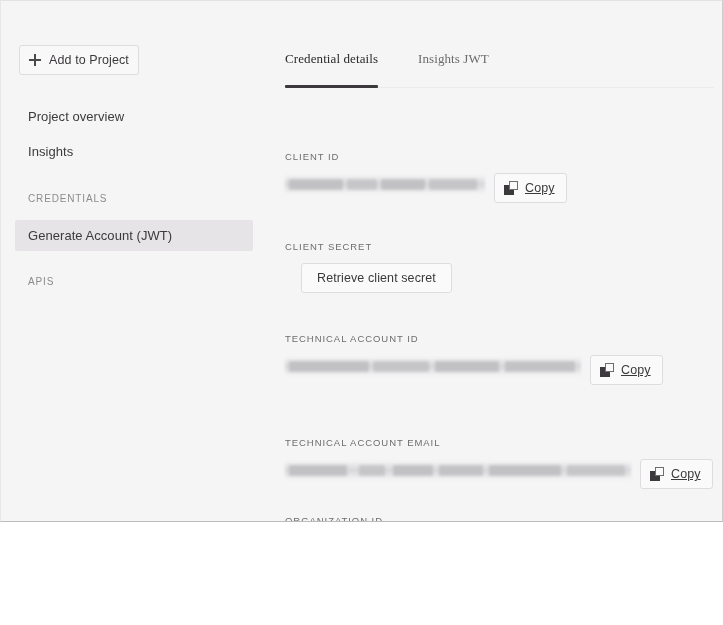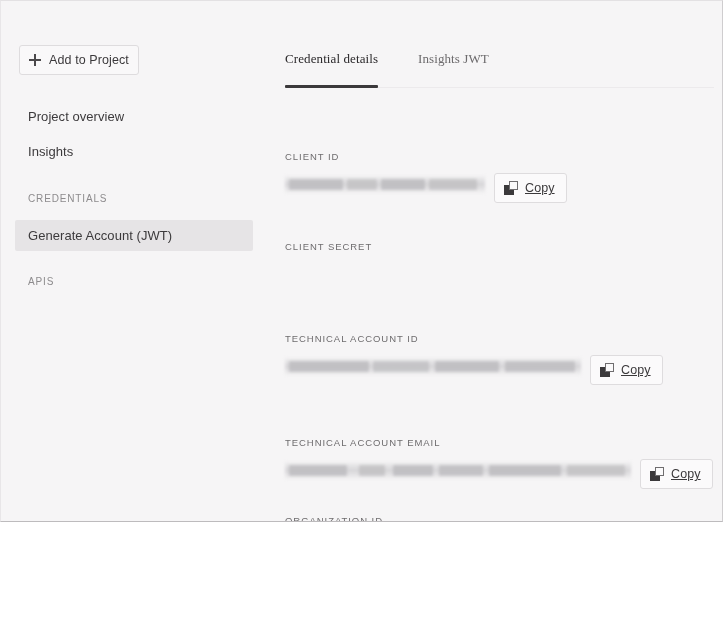--- a/index.html
+++ b/index.html
@@ -335,20 +335,25 @@
             <span class="back"></span>
               <span class="front"></span>
           </span>
           <span class="copy-label">Copy</span>
         </div>
       </div>
     </div>
 
     <div class="field" id="field-client-secret">
       <div class="field-label">CLIENT SECRET</div>
+      <div class="field-row">
+        <div id="btn-retrieve-client-secret">
+          <span>Retrieve client secret</span>
+        </div>
+      </div>
     </div>
 
     <div class="field" id="field-technical-account-id">
       <div class="field-label">TECHNICAL ACCOUNT ID</div>
       <div class="field-row">
         <div class="blur-value" style="width:296px">
           <span class="seg" style="left:4px;width:80px"></span>
           <span class="seg" style="left:88px;width:56px;opacity:.72"></span>
           <span class="seg" style="left:150px;width:64px"></span>
           <span class="seg" style="left:220px;width:70px;opacity:.8"></span>

